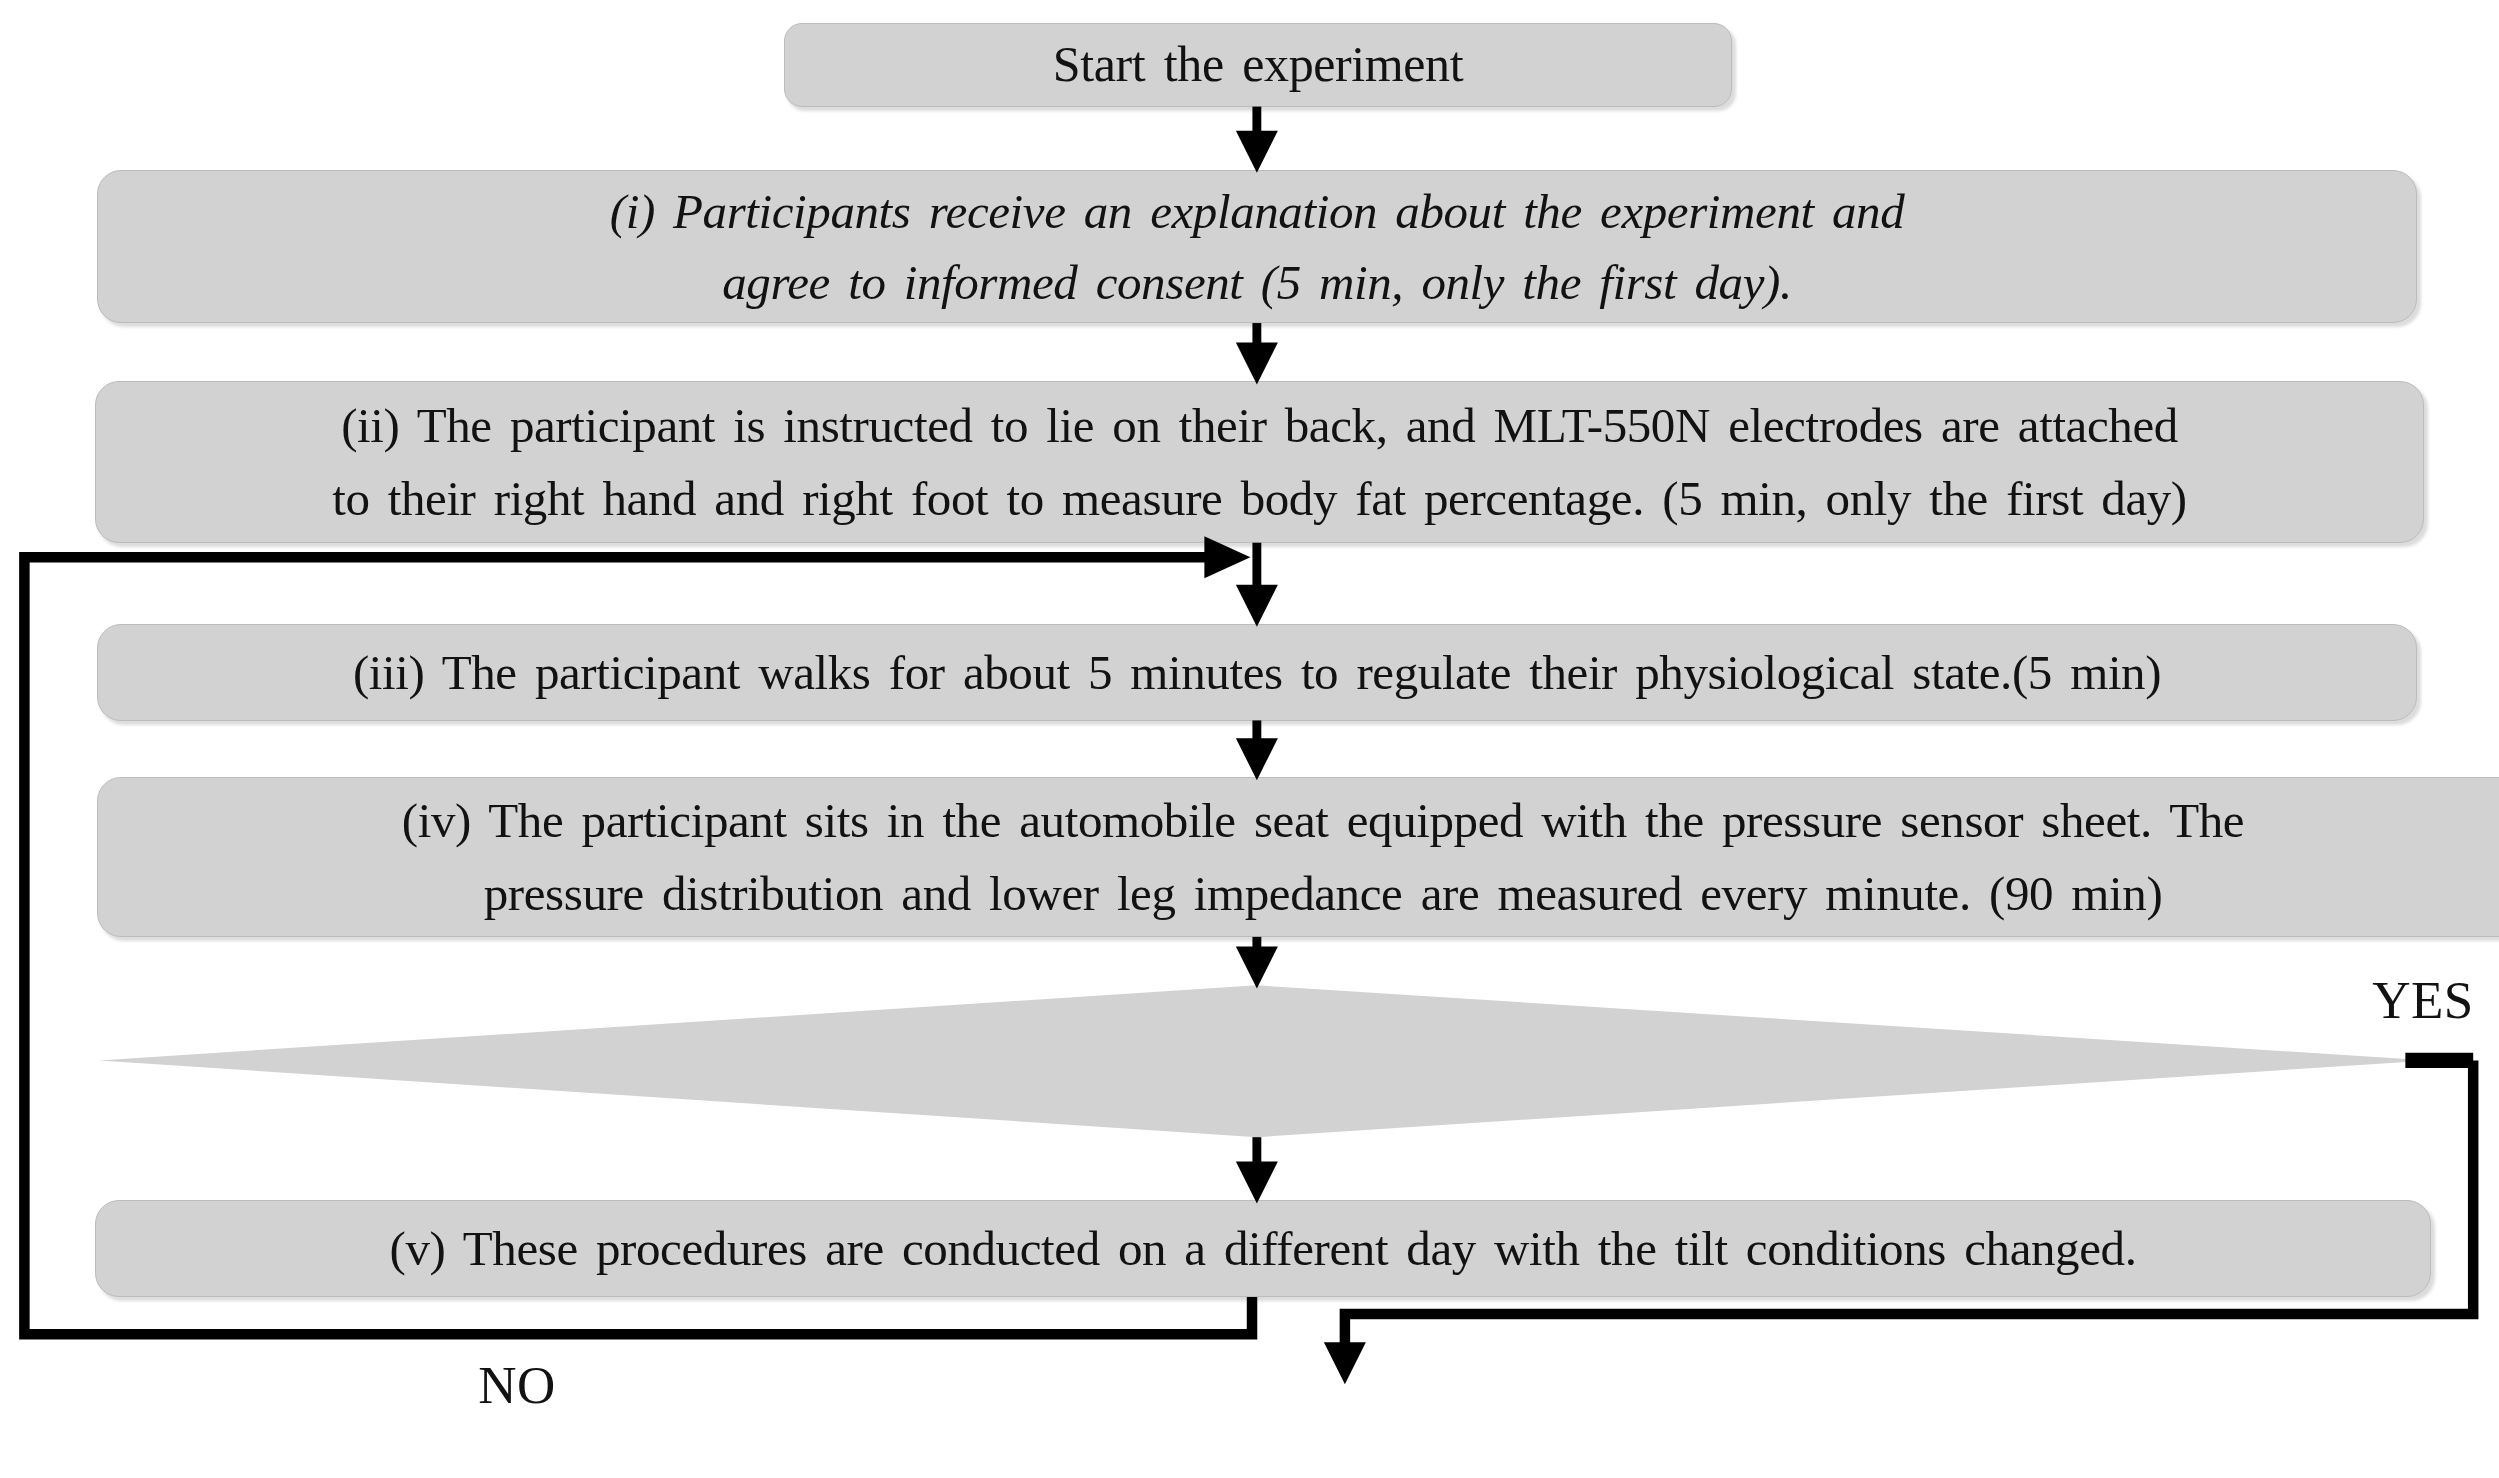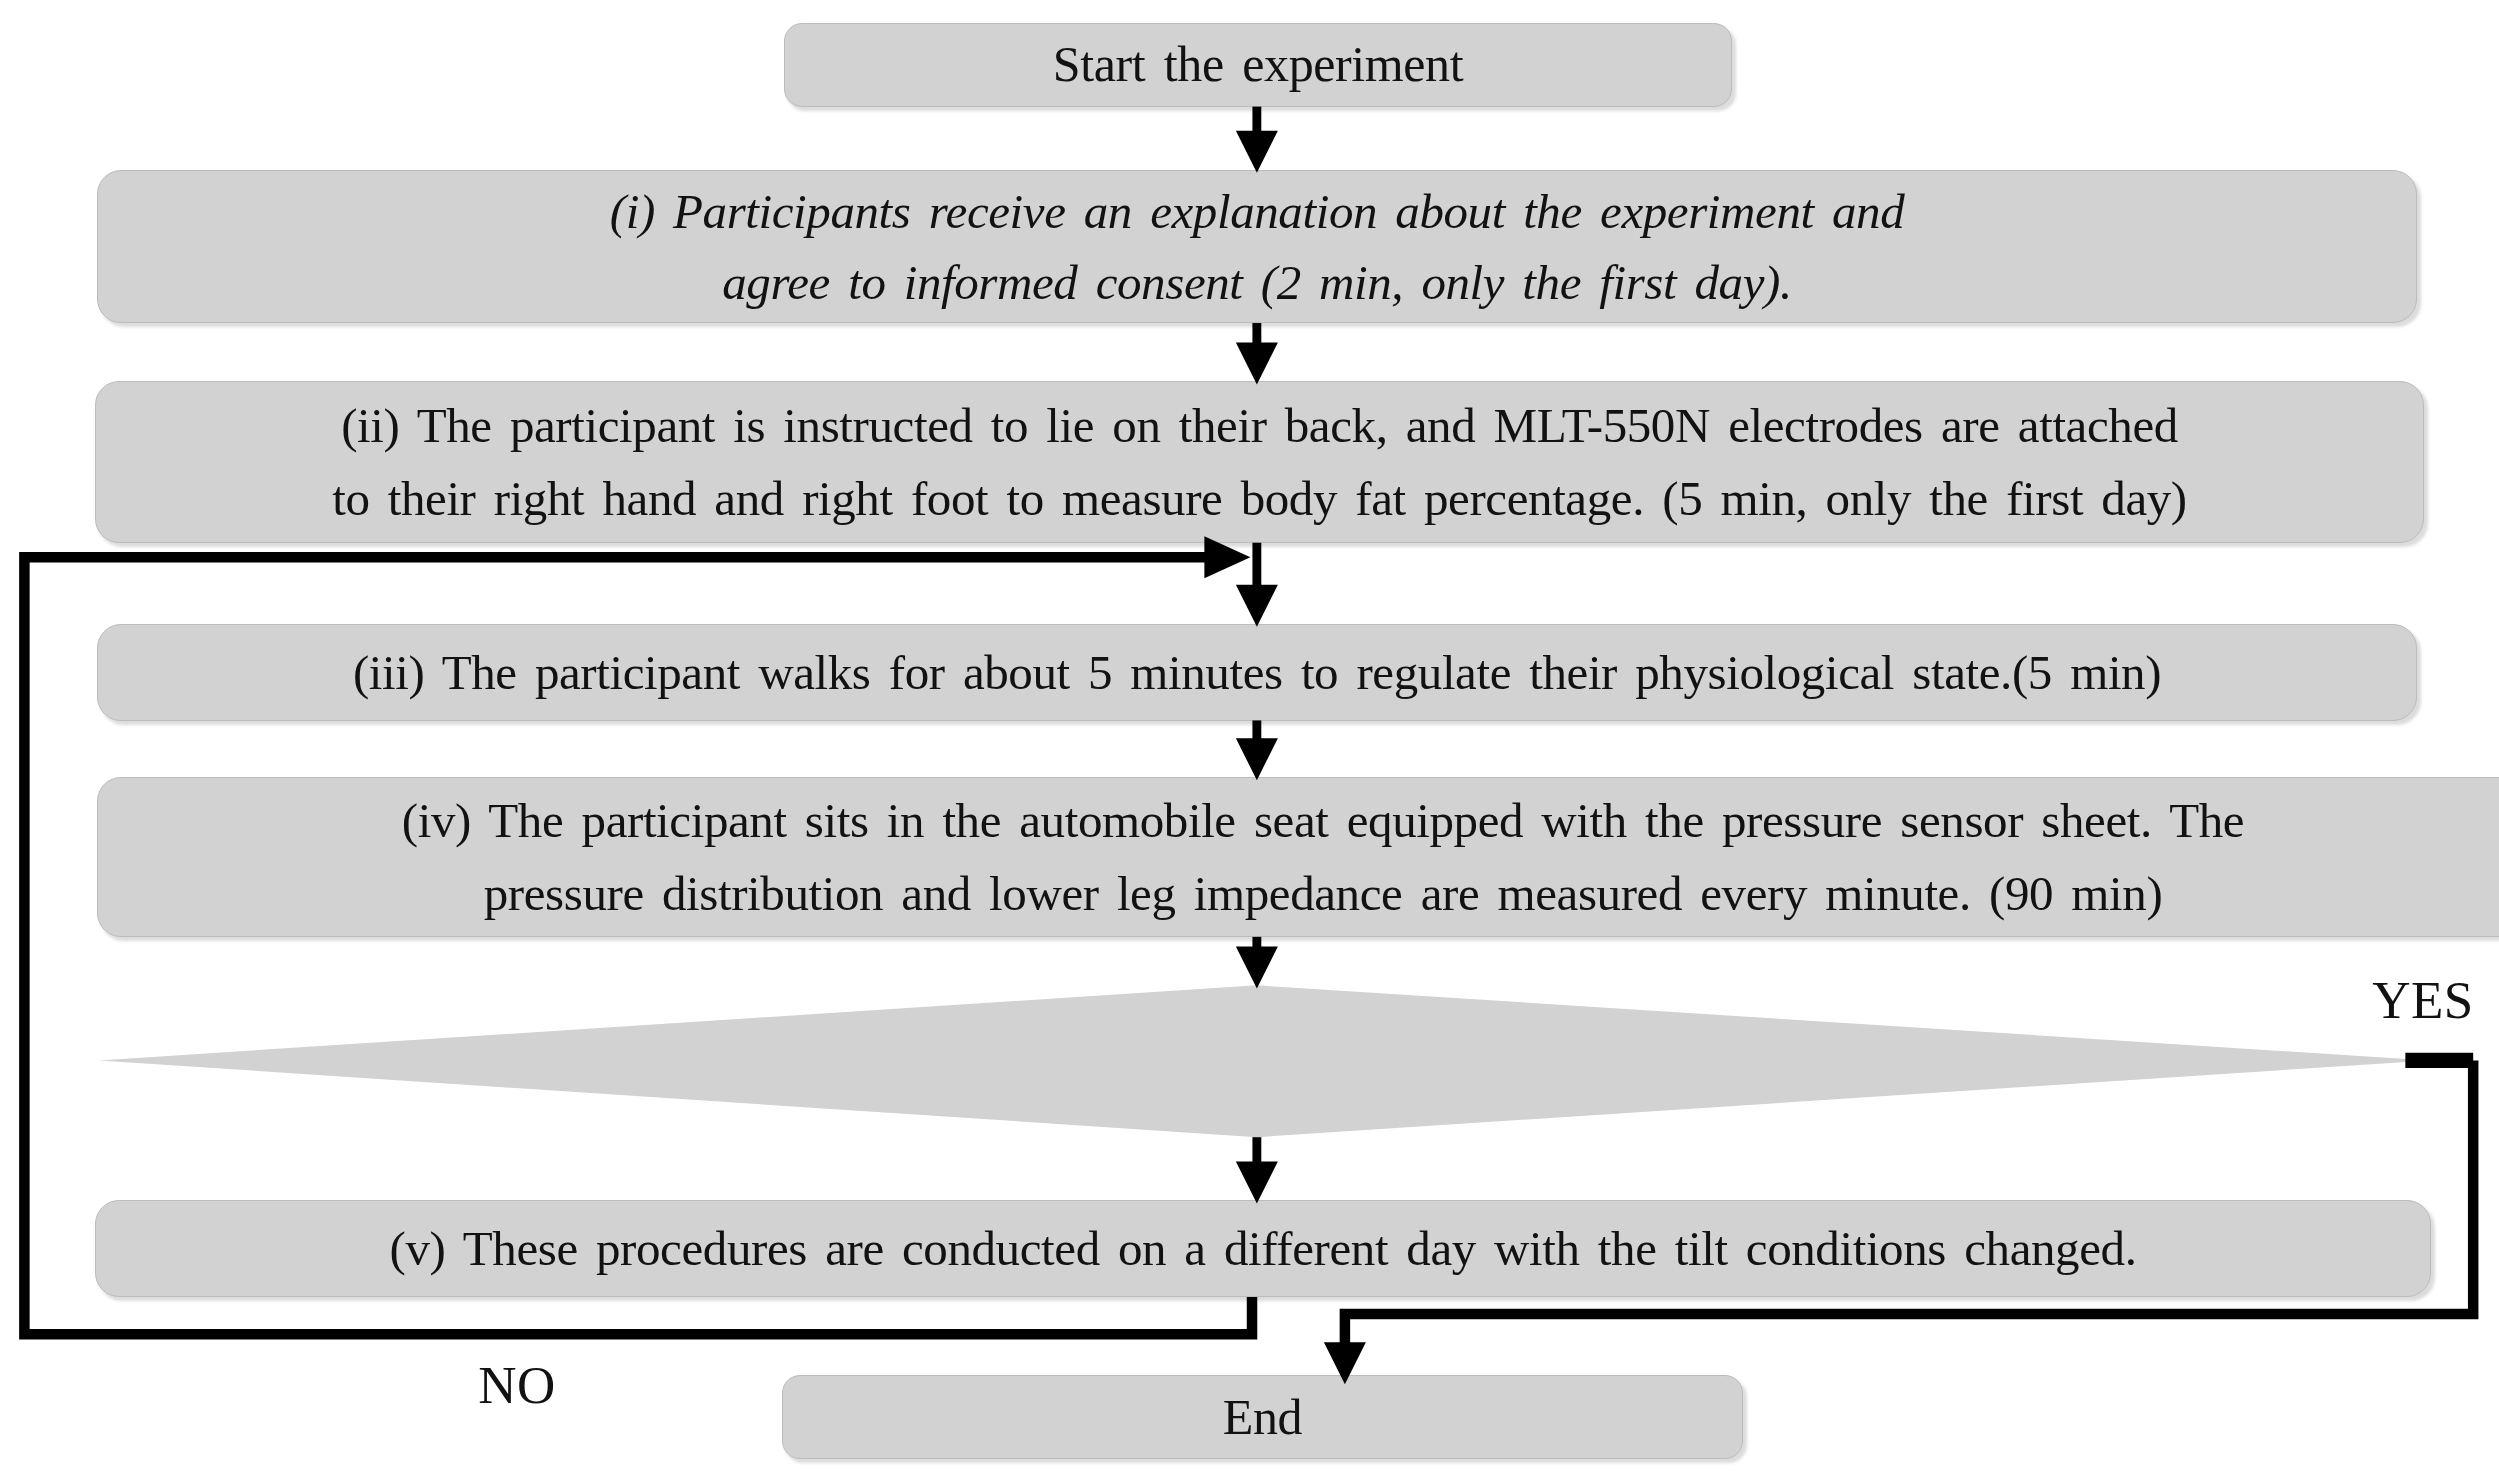--- a/index.html
+++ b/index.html
@@ -85,21 +85,21 @@
     <polyline class="wire" points="3062,1313 3062,1627 1665,1627 1665,1668" stroke-width="13"></polyline>
     <polygon class="head" points="1639,1662 1691,1662 1665,1714"></polygon>
   </svg>
 
   <div class="node terminal" style="left:784px;top:22.6px;width:948px;height:84px;border-radius:18px;">
     <div class="ln">Start the experiment</div>
   </div>
 
   <div class="node" style="left:97px;top:170px;width:2320px;height:153px;line-height:71px;font-style:italic;">
     <div class="ln">(i) Participants receive an explanation about the experiment and</div>
-    <div class="ln">agree to informed consent (2 min, only the first day).</div>
+    <div class="ln">agree to informed consent (5 min, only the first day).</div>
   </div>
 
   <div class="node" style="left:95px;top:381px;width:2329px;height:162px;">
     <div class="ln">(ii) The participant is instructed to lie on their back, and MLT-550N electrodes are attached</div>
     <div class="ln">to their right hand and right foot to measure body fat percentage. (5 min, only the first day)</div>
   </div>
 
   <div class="node" style="left:97px;top:624px;width:2320px;height:97px;">
     <div class="ln">(iii) The participant walks for about 5 minutes to regulate their physiological state.(5 min)</div>
   </div>
@@ -107,21 +107,18 @@
   <div class="node" style="left:97px;top:777px;width:2452px;height:160px;">
     <div class="ln">(iv) The participant sits in the automobile seat equipped with the pressure sensor sheet. The</div>
     <div class="ln">pressure distribution and lower leg impedance are measured every minute. (90 min)</div>
   </div>
 
 
   <div class="node" style="left:95px;top:1200px;width:2336px;height:97px;">
     <div class="ln">(v) These procedures are conducted on a different day with the tilt conditions changed.</div>
   </div>
 
-  <div class="node terminal" style="left:782px;top:1375px;width:961px;height:84px;border-radius:18px;">
-    <div class="ln">End</div>
-  </div>
 
   <div class="edge-label" style="left:2342px;top:972px;width:162px;">YES</div>
   <div class="edge-label" style="left:436px;top:1357px;width:162px;">NO</div>
 
 </div>
 
 
 </body></html>

